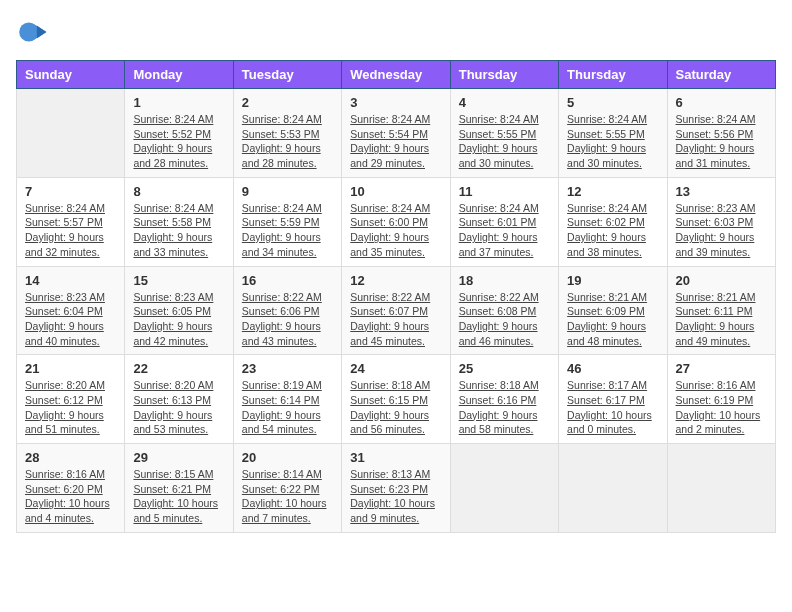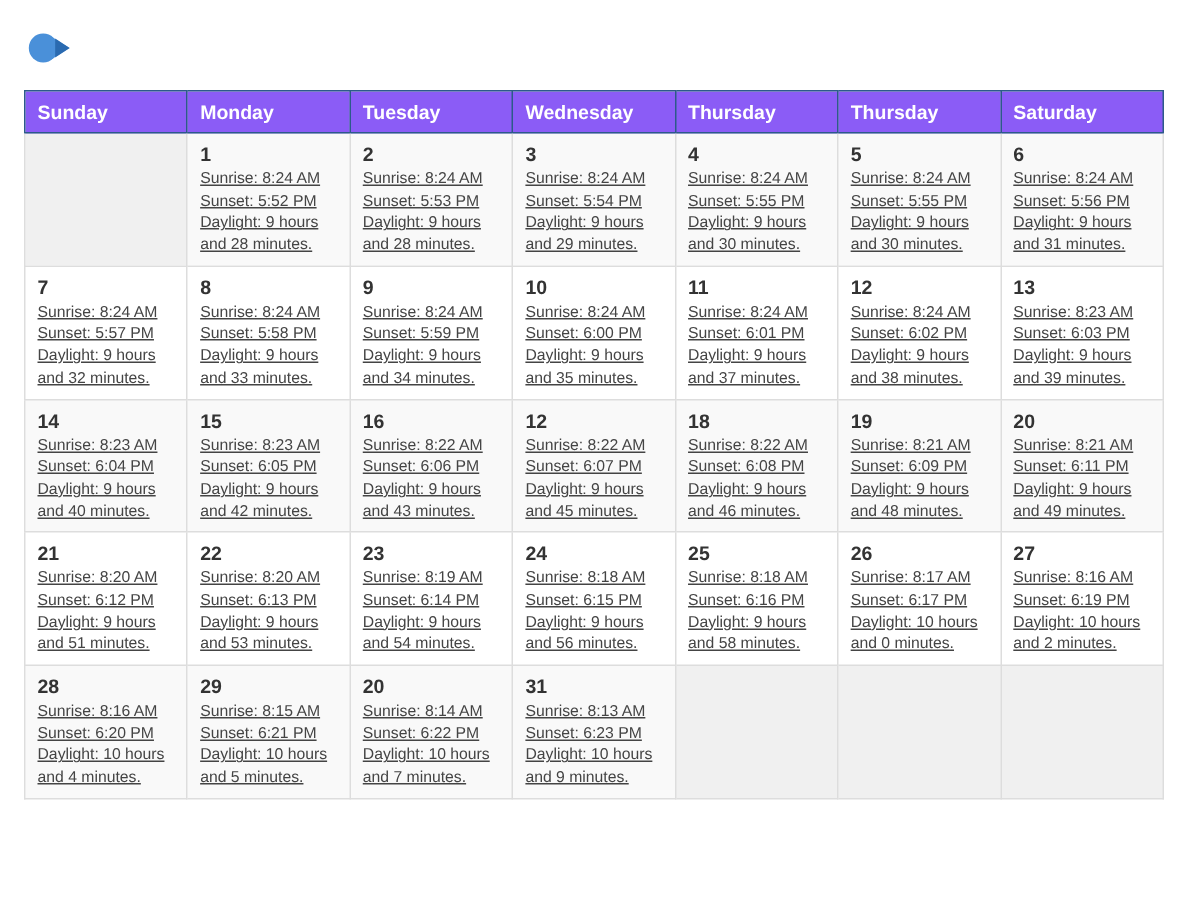--- a/index.html
+++ b/index.html
@@ -226,21 +226,21 @@
         </td>
         <td>
           <span class="day-number">24</span>
           <div class="day-info">Sunrise: 8:18 AM<br>Sunset: 6:15 PM<br>Daylight: 9 hours<br>and 56 minutes.</div>
         </td>
         <td>
           <span class="day-number">25</span>
           <div class="day-info">Sunrise: 8:18 AM<br>Sunset: 6:16 PM<br>Daylight: 9 hours<br>and 58 minutes.</div>
         </td>
         <td>
-          <span class="day-number">26</span>
+          <span class="day-number">46</span>
           <div class="day-info">Sunrise: 8:17 AM<br>Sunset: 6:17 PM<br>Daylight: 10 hours<br>and 0 minutes.</div>
         </td>
         <td>
           <span class="day-number">27</span>
           <div class="day-info">Sunrise: 8:16 AM<br>Sunset: 6:19 PM<br>Daylight: 10 hours<br>and 2 minutes.</div>
         </td>
       </tr>
       <tr>
         <td>
           <span class="day-number">28</span>

